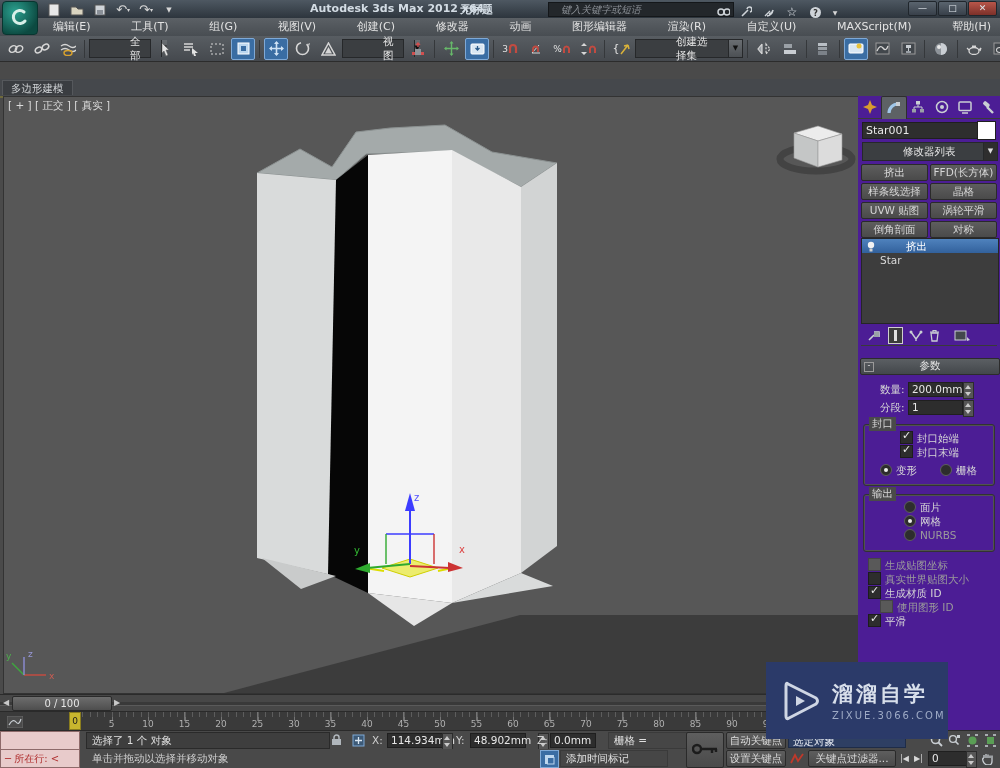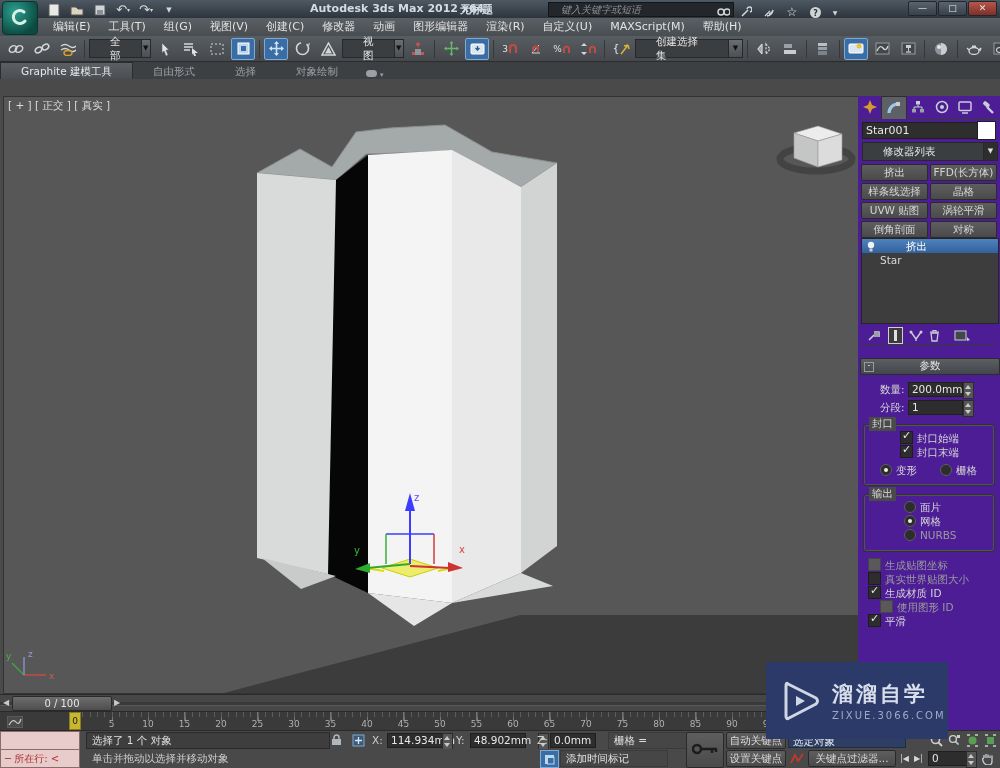--- a/index.html
+++ b/index.html
@@ -21,33 +21,33 @@
              border:1px solid #14171a;color:#8b9096;font-style:italic;font-size:10px;
              padding:0 12px;line-height:13px;}
   .tb-icons{position:absolute;left:714px;top:1px;display:flex;gap:5px;align-items:center;}
   .winbtns{position:absolute;right:3px;top:1px;display:flex;gap:1px;}
   .winbtn{width:27px;height:13px;background:linear-gradient(#5a646e,#38404a);border:1px solid #20262c;
           color:#dfe5ea;font-size:9px;line-height:12px;text-align:center;border-radius:2px;}
   .winbtn.close{background:linear-gradient(#b8564a,#7c3029);}
   
   .menubar{position:absolute;left:0;top:18px;width:1000px;height:18px;
            background:linear-gradient(#5b6065,#484d52);display:flex;align-items:center;
-           padding-left:44px;box-sizing:border-box;}
+           padding-left:44px;box-sizing:border-box;justify-content:space-between;}
   .menu-item{padding:0 9px;color:#e3e3e3;line-height:18px;cursor:default;}
   
   .toolbar{position:absolute;left:0;top:36px;width:1000px;height:26px;
            background:linear-gradient(#585d62,#45494e);border-bottom:1px solid #2c2c2c;
            display:flex;align-items:center;gap:2px;padding-left:4px;box-sizing:border-box;}
   .tbtn{width:22px;height:20px;display:flex;align-items:center;justify-content:center;
         border:1px solid transparent;border-radius:2px;color:#d6d6d6;font-size:12px;flex:0 0 auto;}
   .tbtn.act{background:#3a6da3;border:1px solid #7fa9d6;}
   .tsep{width:1px;height:18px;background:#35383b;margin:0 2px;flex:0 0 auto;}
   .combo{height:17px;background:#3b3e41;border:1px solid #26282a;display:flex;align-items:center;
          font-size:10.5px;color:#e6e6e6;flex:0 0 auto;}
-  .combo .ctext{padding:0 20px;flex:1;}
+  .combo .ctext{padding:0 20px;flex:1;margin-left:20px;}
   .combo .carr{width:13px;height:100%;background:linear-gradient(#6a6e72,#4c5054);
                border-left:1px solid #26282a;text-align:center;font-size:7px;line-height:16px;color:#111;}
   
   .ribbon1{position:absolute;left:0;top:62px;width:1000px;height:17px;background:#3d4043;
            display:flex;align-items:flex-end;}
   .rtab{padding:1px 20px;color:#9aa0a5;font-size:10.5px;line-height:14px;}
   .rtab.active{background:linear-gradient(#5c6064,#4a4e52);color:#e8e8e8;border:1px solid #2c2c2c;border-bottom:none;}
   .ribbon2{position:absolute;left:0;top:79px;width:1000px;height:17px;background:#45484c;
            border-bottom:2px solid #6f6a3c;}
   .ptab{position:absolute;left:2px;top:1px;padding:0 8px;background:#3a3d41;border:1px solid #55585c;
@@ -417,31 +417,22 @@
     </div>
     <div class="tbtn">
       <svg width="15" height="13">
           <rect x="1" y="1" width="13" height="11" fill="#42474c" stroke="#999"></rect>
           <ellipse cx="7.5" cy="8" rx="4" ry="2.5" fill="none" stroke="#d6d6d6" stroke-width="1.1"></ellipse>
         </svg>
     </div>
 
   </div>
 
-  <div class="ribbon1">
-    <div class="rtab active">Graphite 建模工具</div>
-    <div class="rtab">自由形式</div>
-    <div class="rtab">选择</div>
-    <div class="rtab">对象绘制</div>
-    <div class="rtab" style="padding:1px 8px">
-      <svg width="18" height="9">
-          <rect x="0" y="1" width="11" height="7" rx="3.5" fill="#9aa0a5"></rect>
-          <text x="14" y="8" font-size="7" fill="#9aa0a5">▾</text>
-        </svg>
-    </div>
+  <div class="ribbon2">
+    <div class="ptab">多边形建模</div>
   </div>
 
   <div class="viewport">
     <div class="vp-label">[ + ]  [ 正交 ]  [ 真实 ]</div>
 
     <svg class="abs" style="left:0;top:0" width="854" height="596" viewBox="0 0 854 596">
 
       <polygon points="220,596 854,596 854,518 516,518" fill="#3c3c3c"></polygon>
 
       <g>

